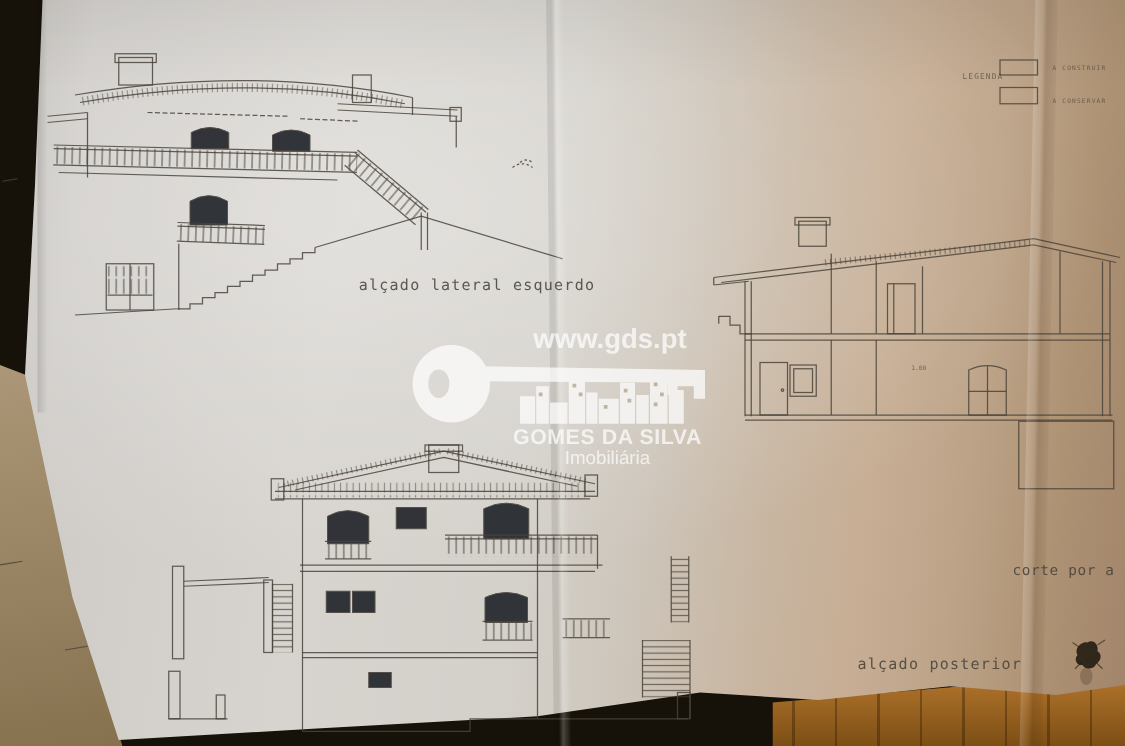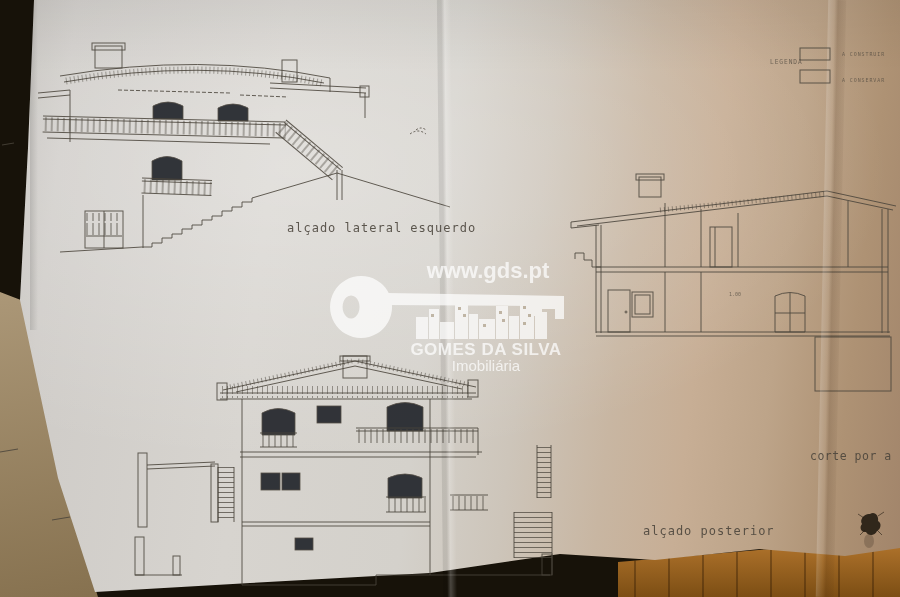--- a/index.html
+++ b/index.html
@@ -231,21 +231,21 @@
   </svg>
 
   
   <div class="abs crease crease-left"></div>
   <div class="abs crease crease-center"></div>
   <div class="abs crease crease-right"></div>
 
   
   <div class="draw-label" style="left:287px;top:221px">alçado lateral esquerdo</div>
   <div class="draw-label" style="left:810px;top:449px;font-size:11.5px;letter-spacing:.5px">corte por a b</div>
-  <div class="draw-label" style="left:643px;top:524px">alçado posterior</div>
+  <div class="draw-label" style="left:686px;top:524px">alçado posterior</div>
   <div class="tiny" style="left:729px;top:292px;font-size:8px;letter-spacing:0">1.00</div>
 
   
   <div class="tiny" style="left:770px;top:58px;font-size:10px">LEGENDA</div>
   <svg class="drawing" style="left:796px;top:42px" width="48" height="50" viewBox="0 0 48 50">
     <rect class="ln" x="4" y="6" width="30" height="12" opacity=".55"></rect>
     <rect class="ln" x="4" y="28" width="30" height="13" opacity=".55"></rect>
   </svg>
   <div class="tiny" style="left:842px;top:52px;font-size:8px">A CONSTRUIR</div>
   <div class="tiny" style="left:842px;top:78px;font-size:8px">A CONSERVAR</div>

